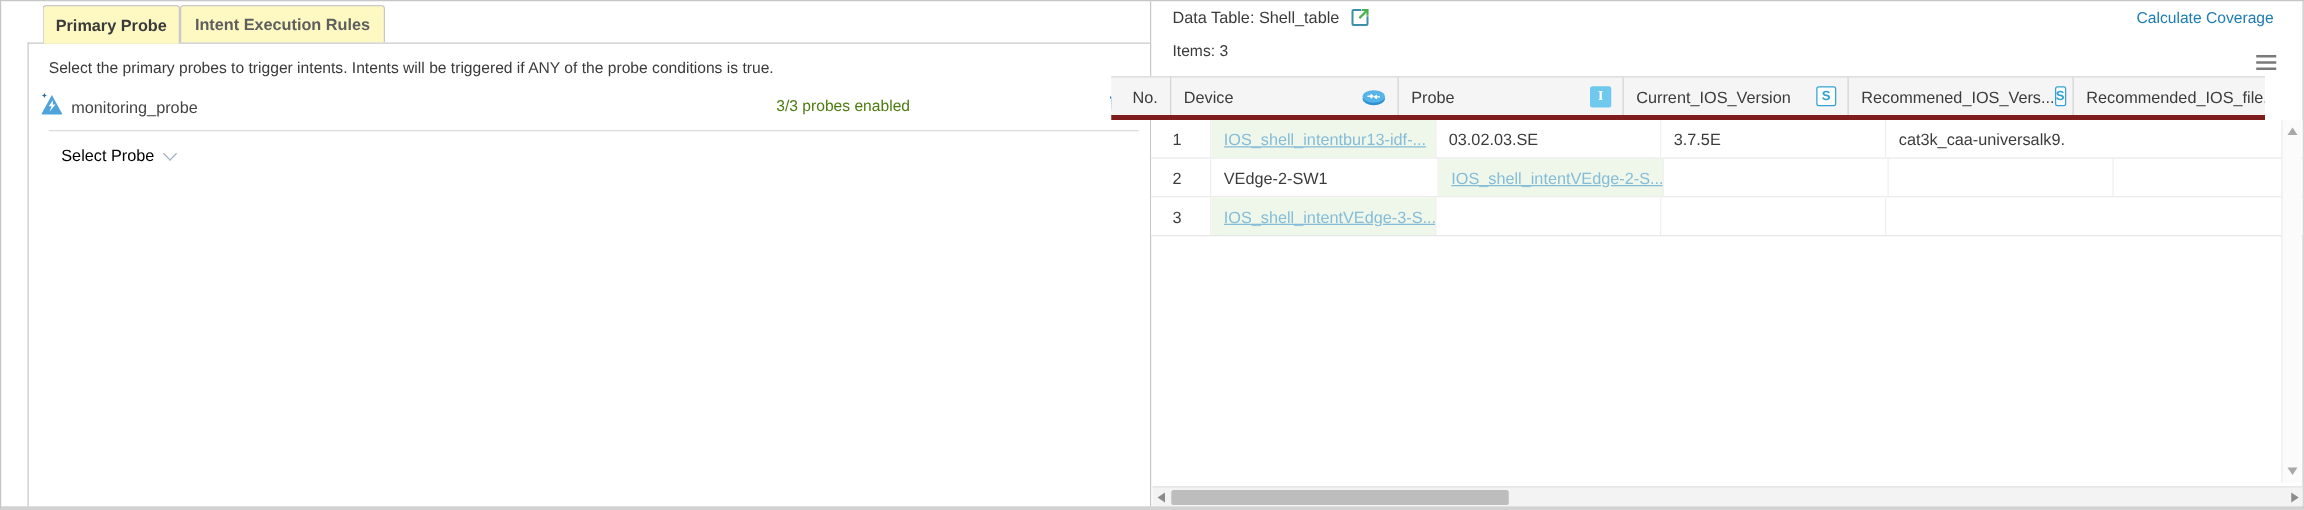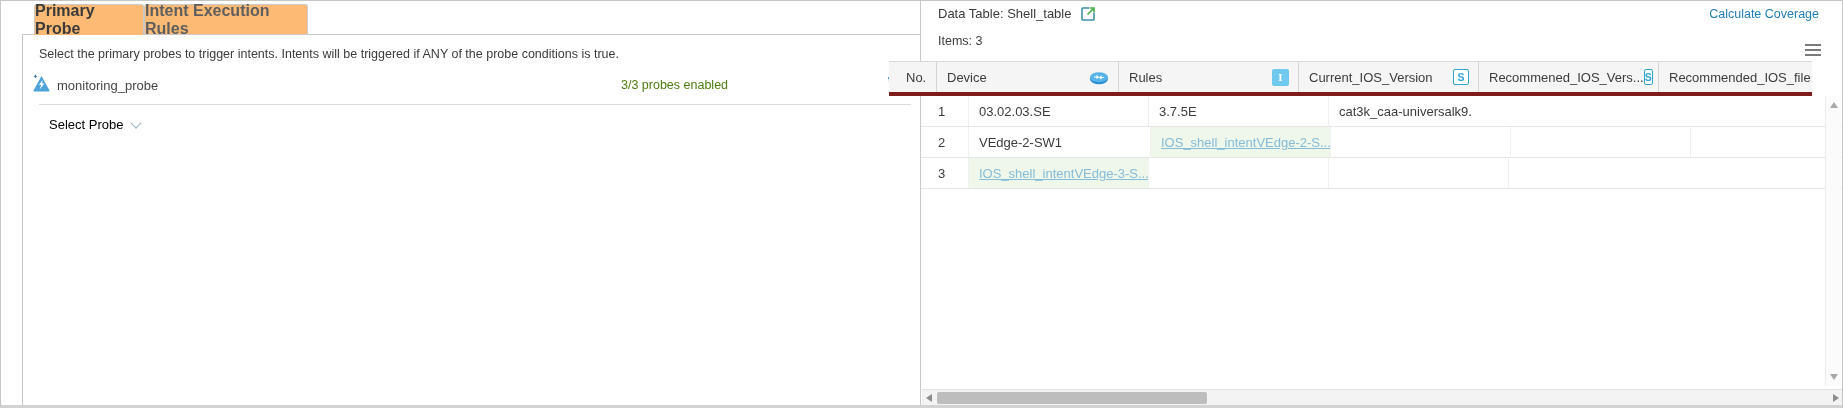--- a/index.html
+++ b/index.html
@@ -3,22 +3,22 @@
 <meta charset="utf-8">
 <style>
   * { margin:0; padding:0; box-sizing:border-box; }
   body { font-family:"Liberation Sans", sans-serif; background:#fff; }
   .page { position:relative; width:1843px; height:408px; background:#fff;
           border:1px solid #c6c6c6; border-bottom:3px solid #d2d2d2; overflow:hidden;
           color:#3b3b3b; }
   .abs { position:absolute; }
 
   
-  .tab { position:absolute; top:3px; height:31px; background:#fdba74; display:flex;
-         align-items:center; justify-content:center; font-size:16px;
+  .tab { position:absolute; top:3px; height:31px; background:#fef9c3; display:flex;
+         align-items:center; justify-content:center; font-size:13px;
          border:1px solid #c9c9c9; border-bottom:none; border-radius:3px 3px 0 0; cursor:pointer; }
   .tab-active { left:33px; width:110px; font-weight:bold; color:#3a3a3a; z-index:3; }
   .tab-inactive { left:143px; width:164px; height:30px; color:#5e5e5e; z-index:1;font-weight:bold; }
   .card-top-line { left:21px; top:33px; width:898px; height:1px; background:#c9c9c9; z-index:2; }
   .card-left-line { left:21px; top:33px; width:1px; height:371px; background:#c9c9c9; }
   .panel-divider { left:919px; top:0; width:1px; height:405px; background:#c9c9c9; }
 
   .description { left:38px; top:46px; font-size:12.5px; color:#3b3b3b; }
   .probe-name { left:56px; top:77px; font-size:13px; color:#454545; }
   .probe-status { left:620px; top:77px; font-size:12.5px; color:#4d7c0f; cursor:pointer; }
@@ -141,41 +141,44 @@
     <div class="th c-dev">
       <span>Device</span>
       <span class="spacer"></span>
       <svg class="router-icon" width="20" height="15" viewBox="0 0 20 15">
         <ellipse cx="10" cy="9" rx="9" ry="5.2" fill="#2e8fd0"></ellipse>
         <ellipse cx="10" cy="7.2" rx="9" ry="5" fill="#56b4e8"></ellipse>
         <path d="M5 7 h4 M7.5 5.5 L9.3 7 7.5 8.5 M15 7.5 h-4 M12.5 6 L10.7 7.5 12.5 9" stroke="#fff" stroke-width="1.1" fill="none"></path>
       </svg>
     </div>
     <div class="th c-int">
-      <span>Rules</span>
+      <span>Probe</span>
       <span class="spacer"></span>
       <span class="badge-i">I</span>
     </div>
     <div class="th c-cur">
       <span>Current_IOS_Version</span>
       <span class="spacer"></span>
       <span class="badge-s">S</span>
     </div>
     <div class="th c-rec">
       <span>Recommened_IOS_Vers...</span>
       <span class="spacer"></span>
       <span class="badge-s">S</span>
     </div>
     <div class="th c-fil">
       <span>Recommended_IOS_file...</span>
     </div>
   </div>
 
   <div class="trow" style="top:95px">
     <div class="td c-no">1</div>
+    <div class="td c-int intent-cell">
+      <span class="intent-link">IOS_shell_intentbur13-idf-...</span>
+    </div>
     <div class="td c-cur">03.02.03.SE</div>
     <div class="td c-rec">3.7.5E</div>
     <div class="td c-fil">cat3k_caa-universalk9.</div>
   </div>
   <div class="trow" style="top:126px">
     <div class="td c-no">2</div>
     <div class="td c-dev">VEdge-2-SW1</div>
     <div class="td c-int intent-cell">
       <span class="intent-link">IOS_shell_intentVEdge-2-S...</span>
     </div>

